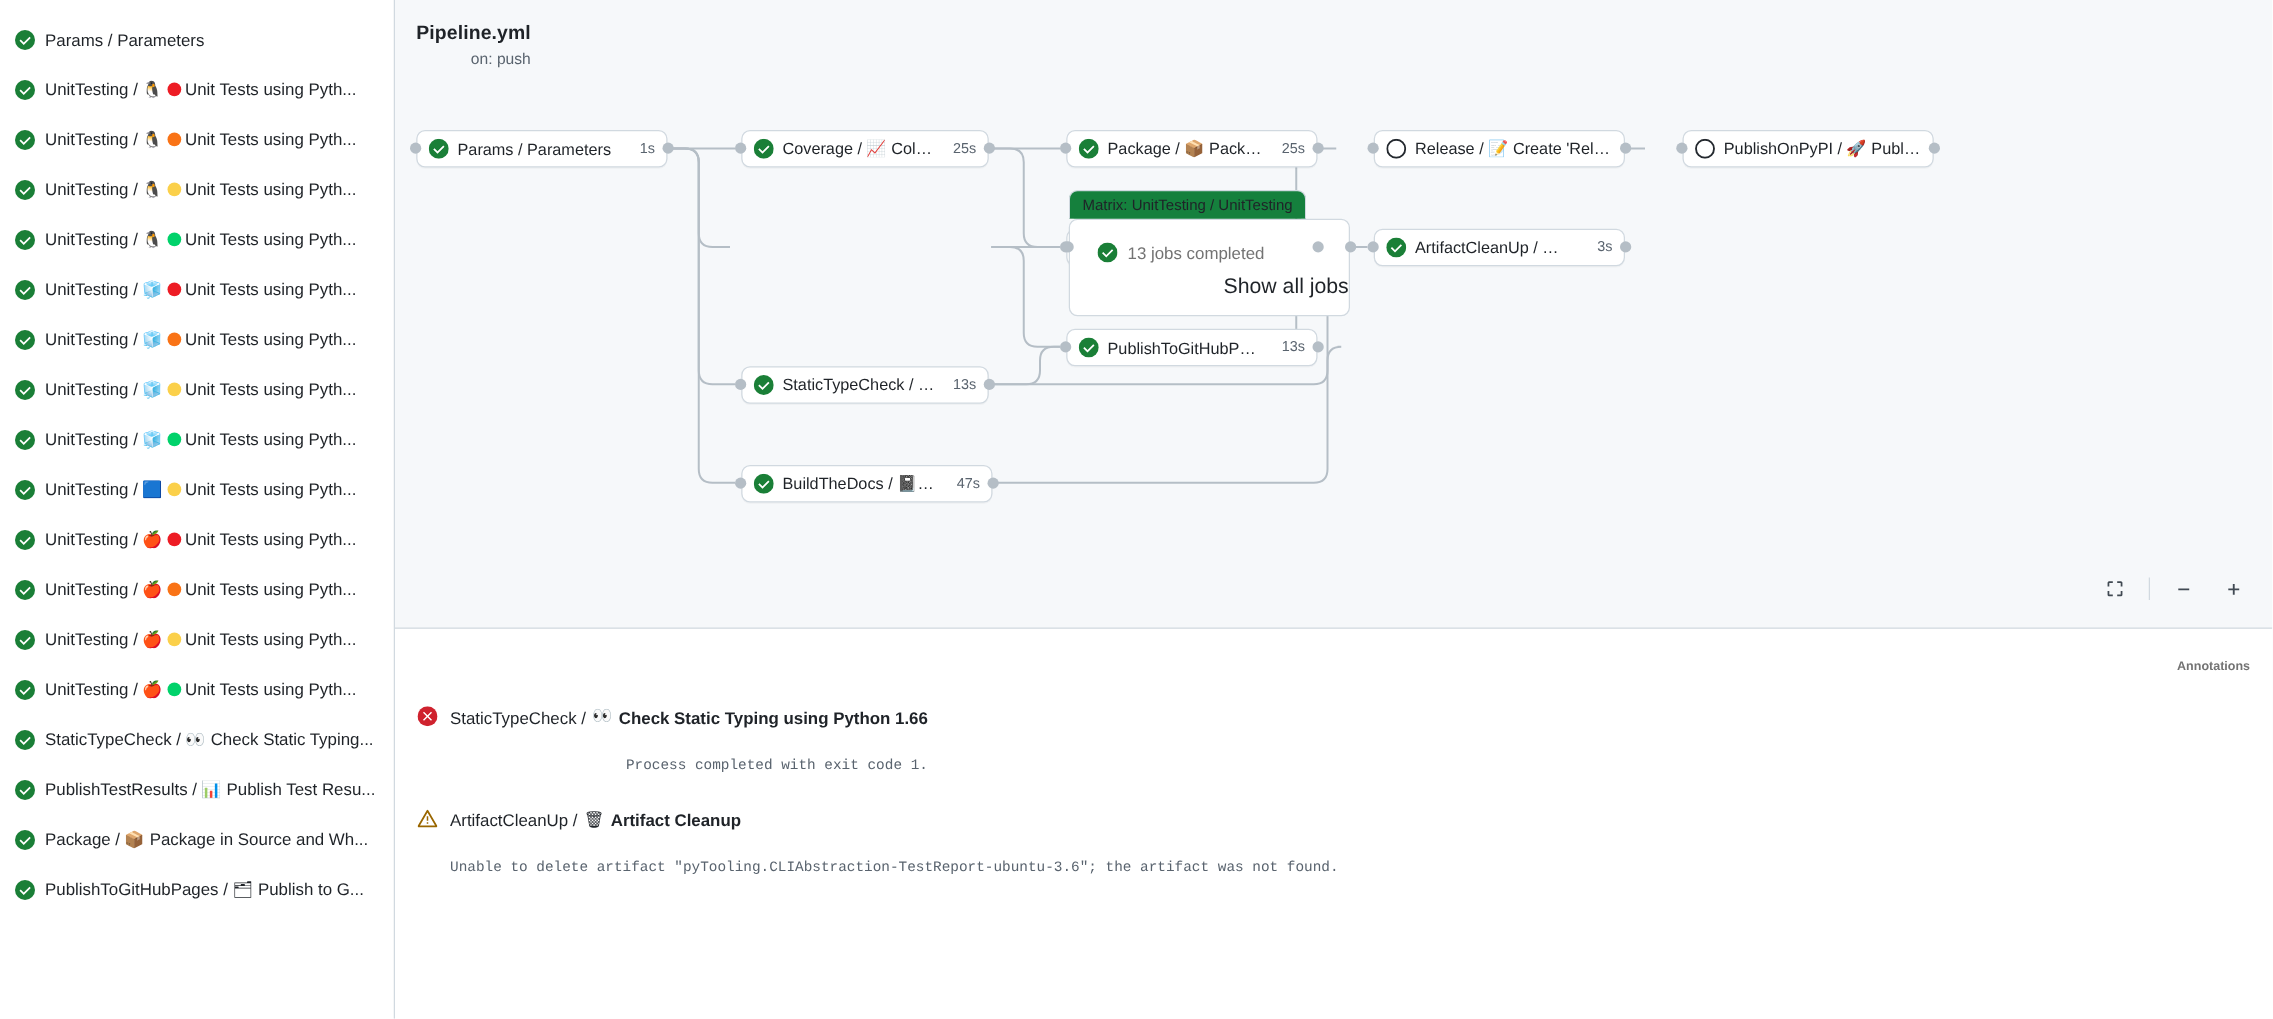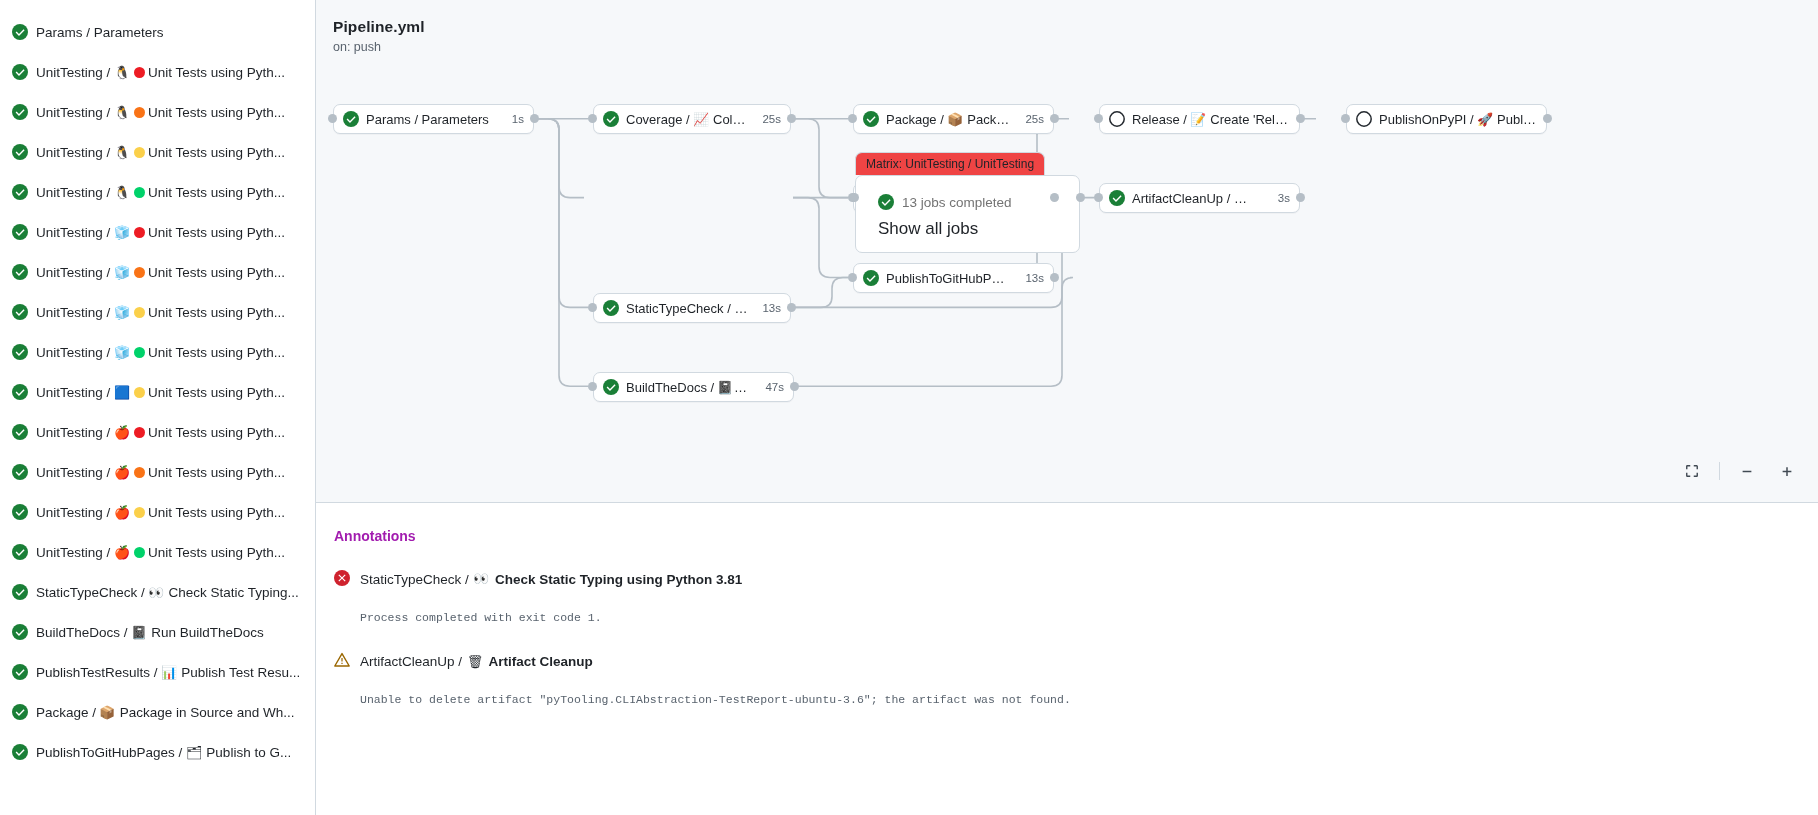--- a/index.html
+++ b/index.html
@@ -4,21 +4,21 @@
 <style>
   * { box-sizing: border-box; }
   html, body {
     margin: 0; padding: 0;
     width: 1818px; height: 815px;
     background: #ffffff;
     font-family: "Liberation Sans", sans-serif;
     color: #1f2328;
     overflow: hidden;
   }
-  .page { position: relative; width: 1818px; height: 815px; display: flex; }
+  .page { position: relative; width: 1818px; height: 815px; display: flex; text-align: right; }
 
   
   .sidebar {
     width: 316px;
     flex: 0 0 316px;
     background: #ffffff;
     border-right: 1px solid #d1d9e0;
     padding: 12px 0 0 0;
     overflow: hidden;
     position: relative;
@@ -108,21 +108,21 @@
   .matrix-box {
     position: absolute;
     background: #ffffff;
     border: 1px solid #d1d9e0;
     border-radius: 7px;
     cursor: pointer;
   }
   .matrix-tab {
     position: absolute;
     top: -1px; left: -1px;
-    background: #ef4444;
+    background: #15803d;
     border: 1px solid #d1d9e0;
     border-bottom: none;
     border-radius: 7px 7px 0 0;
     height: 23px;
     padding: 0 10px;
     display: flex;
     align-items: center;
     font-size: 12px;
     color: #1f2328;
     transform: translateY(-23px);
@@ -158,21 +158,21 @@
   .zsep { width: 1px; height: 18px; background: #d1d9e0; }
 
   
   .annotations {
     position: absolute;
     left: 0; right: 0; top: 504px; bottom: 0;
     background: #ffffff;
     padding: 24px 18px 0 18px;
     overflow: hidden;
   }
-  .ann-title { font-size: 14px; font-weight: 600; color: #a21caf; }
+  .ann-title { font-size: 10px; font-weight: 600; color: #737373; }
   .ann-sub { font-size: 12.5px; color: #59636e; margin-top: 5px; }
   .ann-item { display: flex; gap: 10px; margin-top: 26px; }
   .ann-body { line-height: 1.45; }
   .ann-head { font-size: 13.5px; color: #1f2328; display:flex; gap:5px; align-items:center; }
   .ann-head .bold { font-weight: 600; }
   .ann-msg {
     font-family: "Liberation Mono", "DejaVu Sans Mono", monospace;
     font-size: 11.5px;
     color: #59636e;
     margin-top: 20px;
@@ -282,27 +282,20 @@
               <path d="M11.6 5.3 7 9.9 4.6 7.5l-1 1L7 11.9l5.6-5.6z" fill="#fff"></path>
             </svg></span>
           <span class="job-text">UnitTesting / <span class="emoji">🍎</span> <span style="display:inline-block;width:11px;height:11px;border-radius:50%;background:#00d26a;vertical-align:-1px;margin-right:3px;"></span>Unit Tests using Pyth...</span>
         </div>
         <div class="job-item">
           <span class="st-icon"><svg width="16" height="16" viewBox="0 0 16 16">
               <circle cx="8" cy="8" r="8" fill="#1a7f37"></circle>
               <path d="M11.6 5.3 7 9.9 4.6 7.5l-1 1L7 11.9l5.6-5.6z" fill="#fff"></path>
             </svg></span>
           <span class="job-text">StaticTypeCheck / <span class="emoji">👀</span> Check Static Typing...</span>
-        </div>
-        <div class="job-item">
-          <span class="st-icon"><svg width="16" height="16" viewBox="0 0 16 16">
-              <circle cx="8" cy="8" r="8" fill="#1a7f37"></circle>
-              <path d="M11.6 5.3 7 9.9 4.6 7.5l-1 1L7 11.9l5.6-5.6z" fill="#fff"></path>
-            </svg></span>
-          <span class="job-text">BuildTheDocs / <span class="emoji">📓</span> Run BuildTheDocs</span>
         </div>
         <div class="job-item">
           <span class="st-icon"><svg width="16" height="16" viewBox="0 0 16 16">
               <circle cx="8" cy="8" r="8" fill="#1a7f37"></circle>
               <path d="M11.6 5.3 7 9.9 4.6 7.5l-1 1L7 11.9l5.6-5.6z" fill="#fff"></path>
             </svg></span>
           <span class="job-text">PublishTestResults / <span class="emoji">📊</span> Publish Test Resu...</span>
         </div>
         <div class="job-item">
           <span class="st-icon"><svg width="16" height="16" viewBox="0 0 16 16">
@@ -515,21 +508,21 @@
       <div id="ann-list">
           <div class="ann-item">
             <span class="st-icon"><svg width="16" height="16" viewBox="0 0 16 16">
                 <circle cx="8" cy="8" r="8" fill="#cf222e"></circle>
                 <path d="M5.2 4.4 4.4 5.2 7.2 8l-2.8 2.8.8.8L8 8.8l2.8 2.8.8-.8L8.8 8l2.8-2.8-.8-.8L8 7.2z" fill="#fff"></path>
               </svg></span>
             <div class="ann-body">
               <div class="ann-head">
                 <span>StaticTypeCheck / </span>
                 <span class="emoji">👀</span>
-                <span class="bold">Check Static Typing using Python 3.81</span>
+                <span class="bold">Check Static Typing using Python 1.66</span>
               </div>
               <div class="ann-msg">Process completed with exit code 1.</div>
             </div>
           </div>
           <div class="ann-item">
             <span class="st-icon"><svg width="16" height="16" viewBox="0 0 16 16">
                 <path d="M8 1.6 15.2 14H.8z" fill="none" stroke="#9a6700" stroke-width="1.4" stroke-linejoin="round"></path>
                 <path d="M7.4 6h1.2v3.6H7.4zM7.4 10.7h1.2v1.2H7.4z" fill="#9a6700"></path>
               </svg></span>
             <div class="ann-body">

